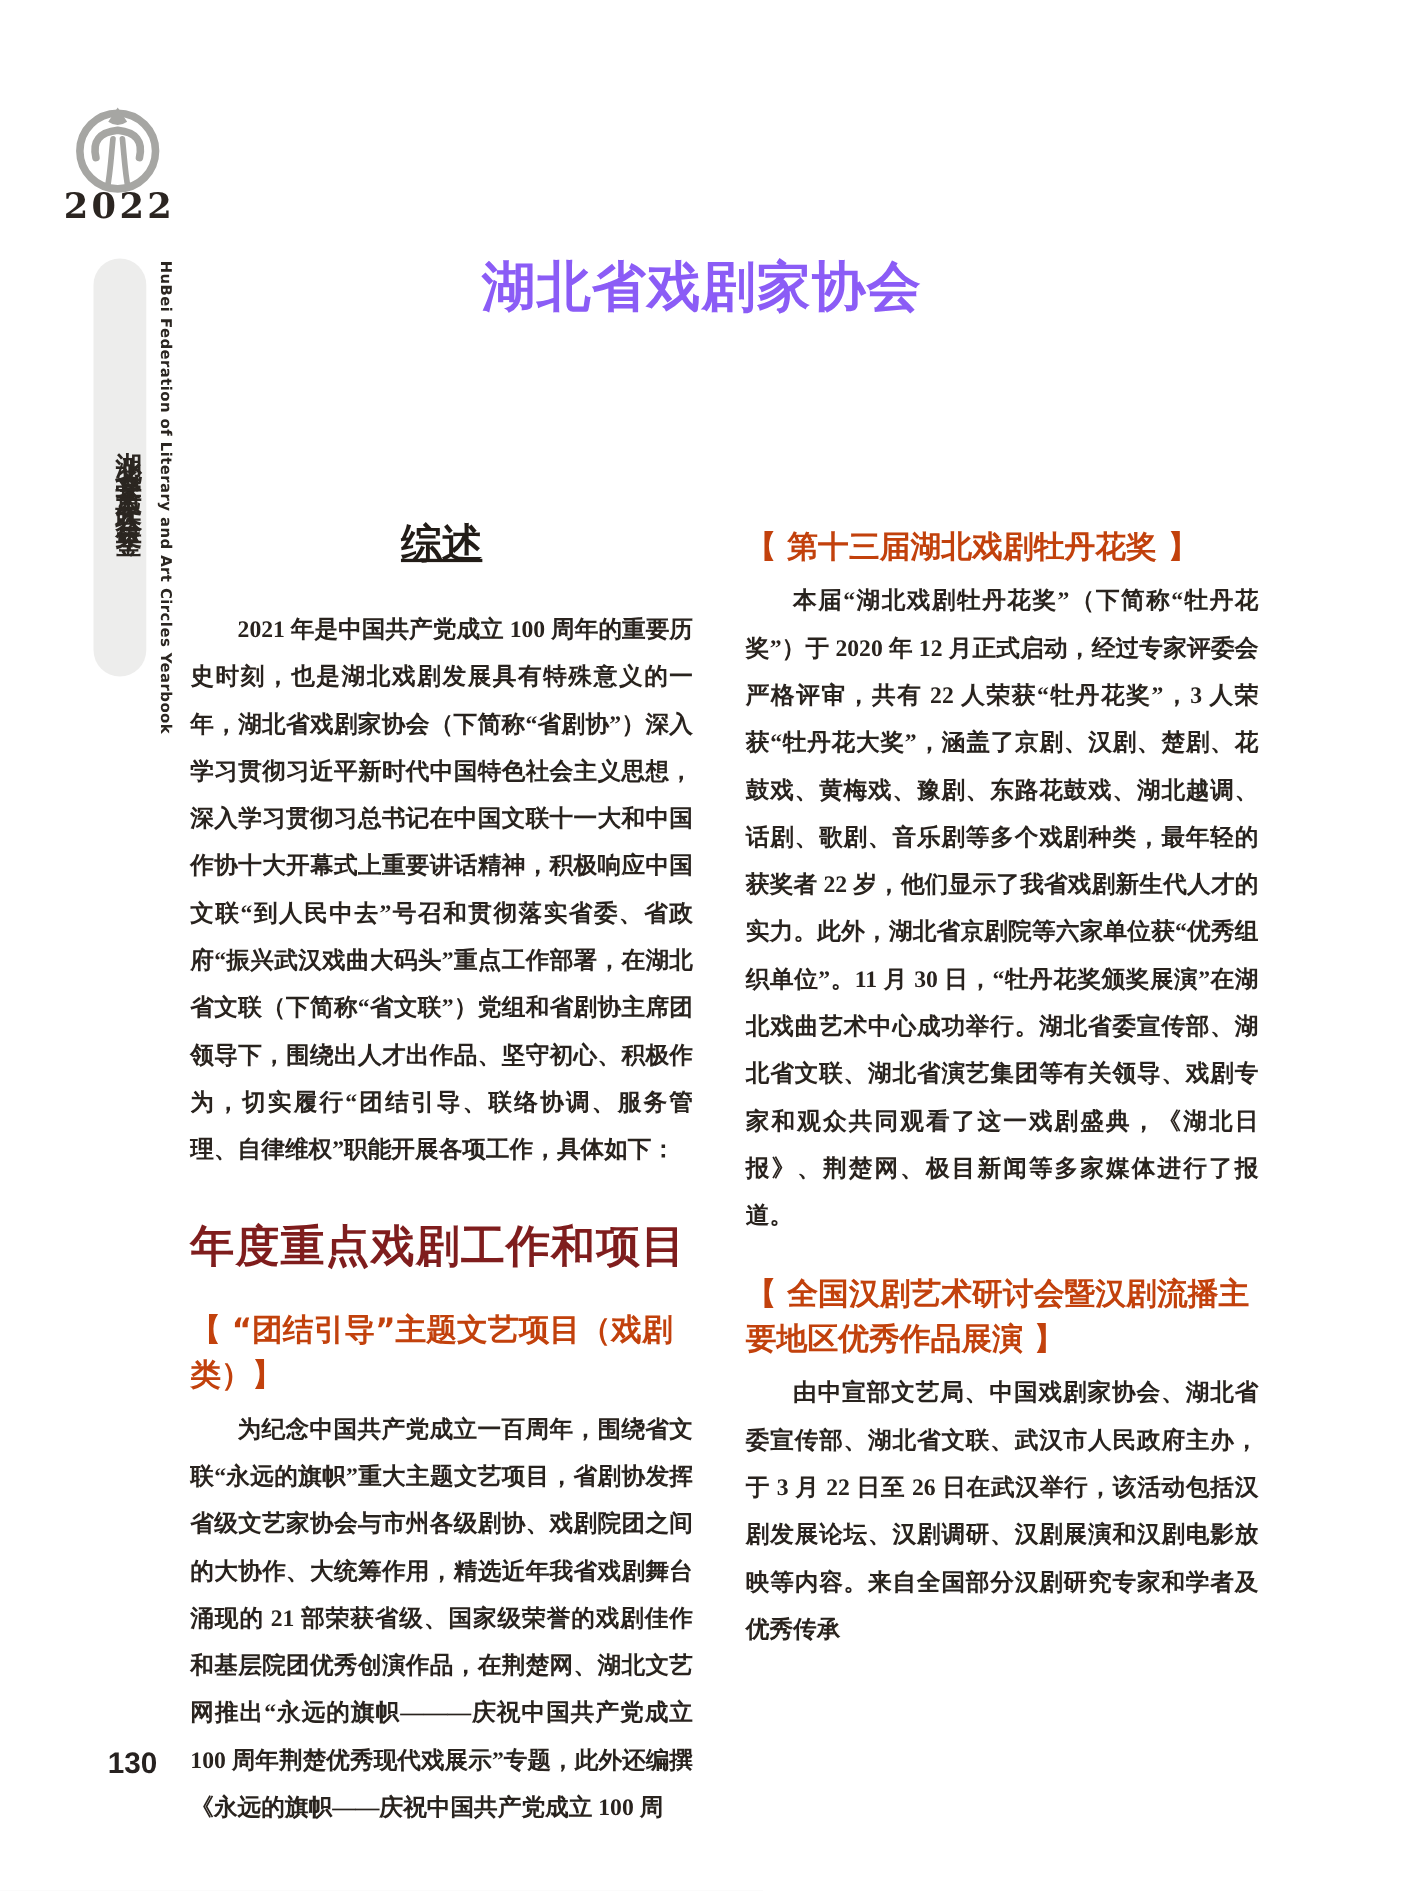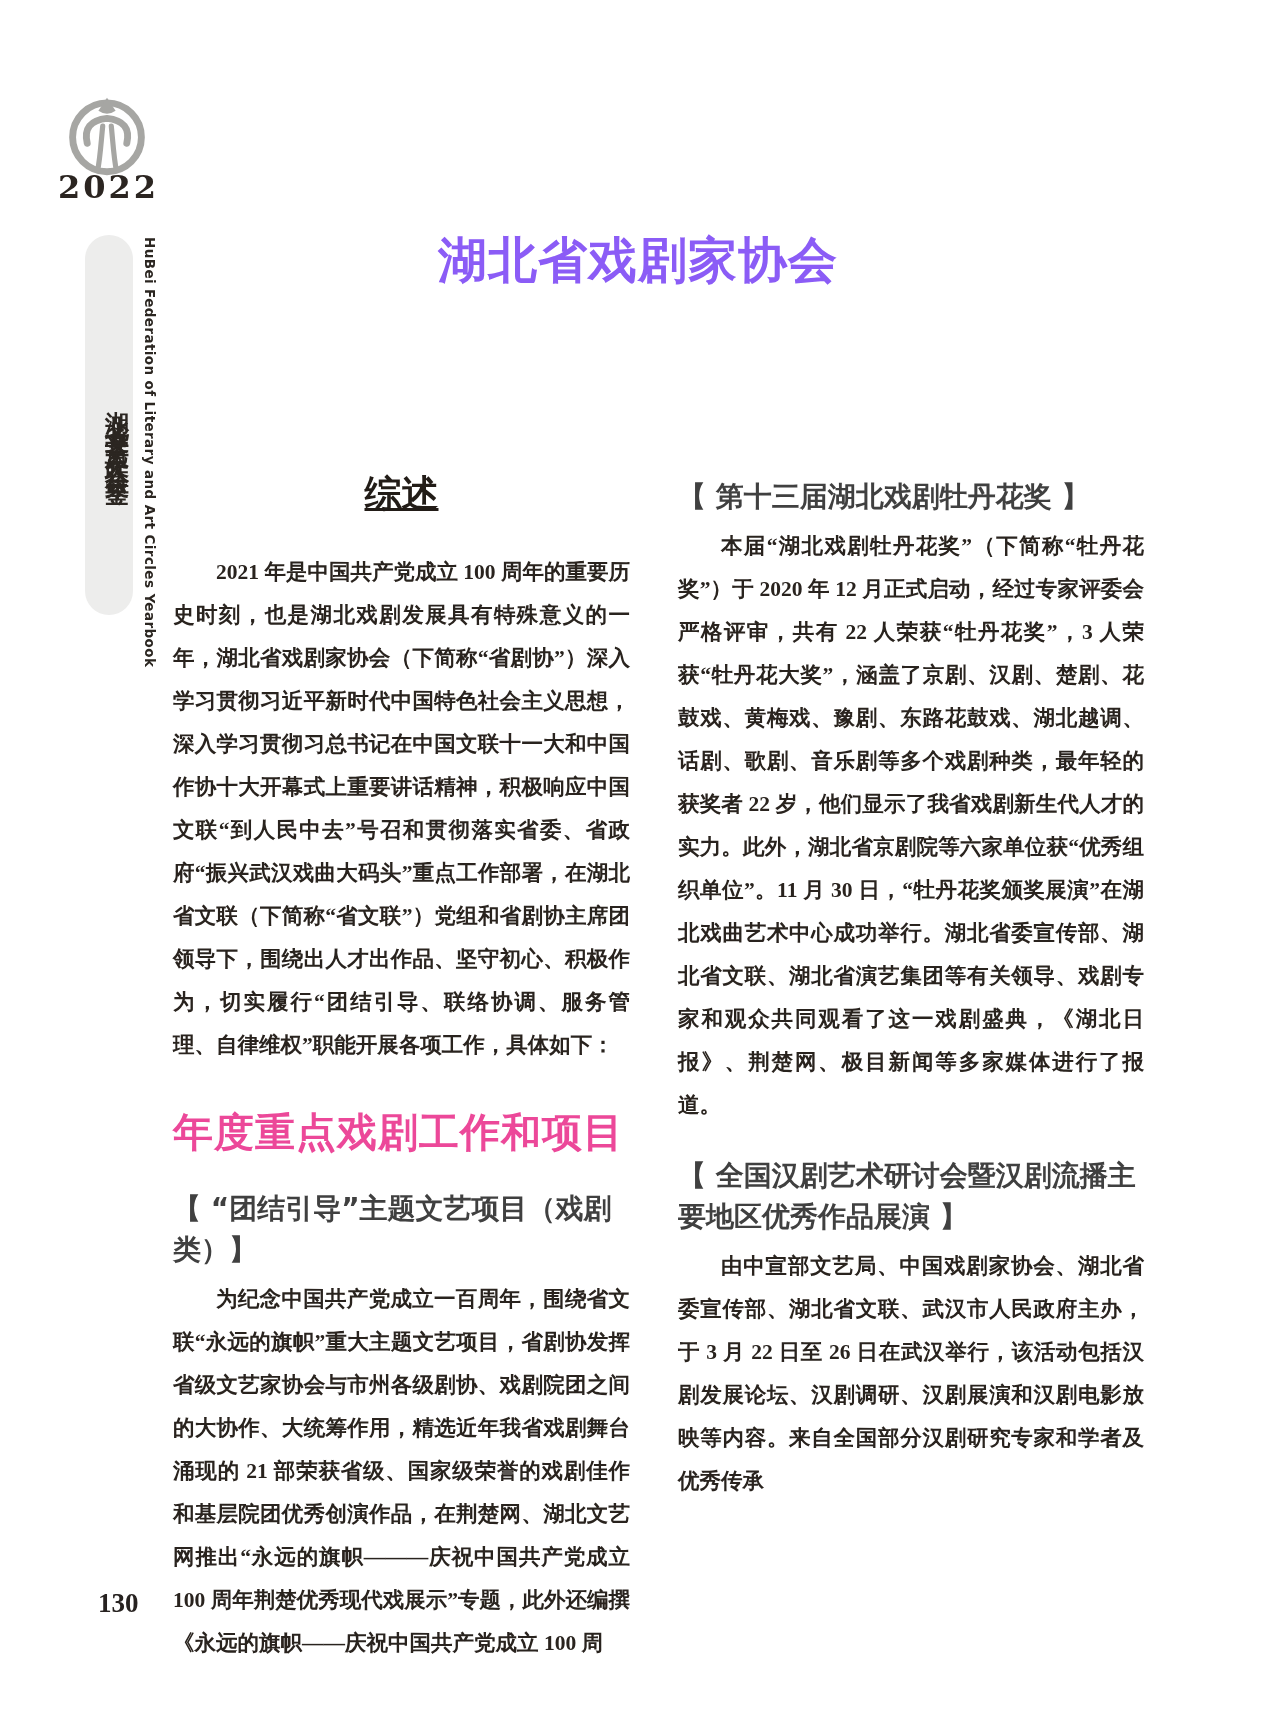--- a/index.html
+++ b/index.html
@@ -73,33 +73,33 @@
     font-family:"DejaVu Sans","Liberation Sans",sans-serif;
     font-weight:bold; font-size:37px;
     color:#221c17;
     text-decoration:underline;
   }
   h2.big {
     margin:38px 0 22px 0;
     font-family:"DejaVu Sans","Liberation Sans",sans-serif;
     font-weight:bold; font-size:40px; letter-spacing:1px;
     white-space:nowrap;
-    color:#ec4899;
+    color:#7f1d1d;
   }
   h3.sub {
     margin:28px 0 8px 0;
     font-family:"DejaVu Sans","Liberation Sans",sans-serif;
     font-weight:bold; font-size:28px; line-height:41px;
-    color:#404040;
+    color:#c2410c;
   }
   .col-right h3.first-sub { margin-top:30px; }
 
   .page-num {
     position:absolute; left:98px; top:1588px;
-    font-family:Liberation Serif, serif;
+    font-family:Liberation Sans, sans-serif;
     font-weight:bold; font-size:27px;
     color:#272220;
   }
 </style>
 </head>
 <body>
 
 <div class="page">
 
   <div class="logo-wrap">

